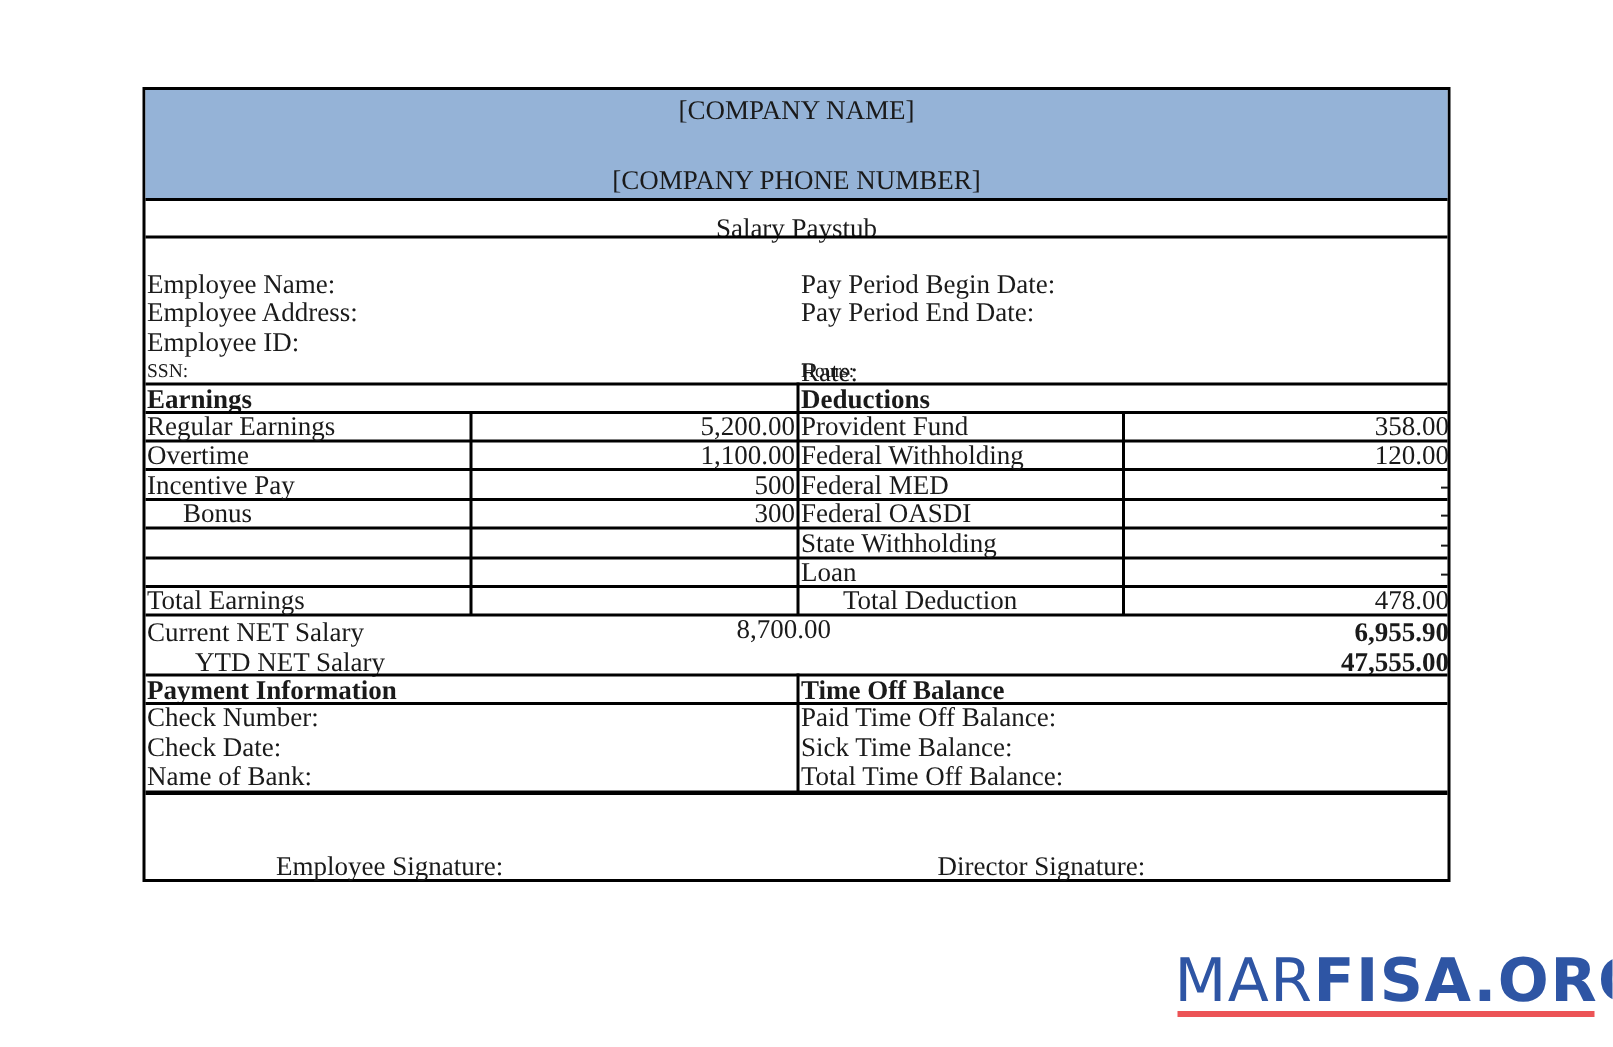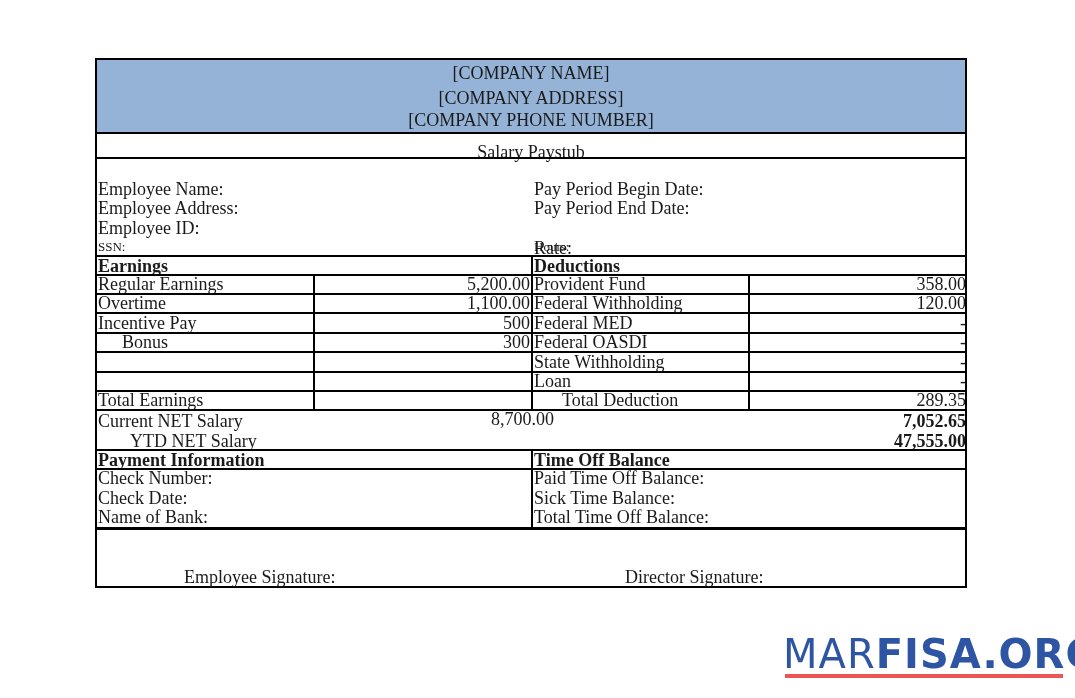--- a/index.html
+++ b/index.html
@@ -27,21 +27,20 @@
   .logo .b { font-weight:bold; }
   .logo-bar { position:absolute; left:785px; top:674px; width:278px; height:4px; background:#ec5456; }
 </style>
 </head>
 <body>
 
 <div class="stub">
 
   <div class="hdr">
     <div class="txt center" style="top:4px;">[COMPANY NAME]</div>
-    <div class="txt center" style="top:29px;">[COMPANY ADDRESS]</div>
     <div class="txt center" style="top:51px;">[COMPANY PHONE NUMBER]</div>
   </div>
   <div class="hline thick" style="top:72px;"></div>
 
   <div class="txt center" style="top:83px;">Salary Paystub</div>
   <div class="hline thick" style="top:97px;"></div>
 
   <div class="txt" style="left:1px; top:120px;">Employee Name:</div>
   <div class="txt" style="left:1px; top:139px;">Employee Address:</div>
   <div class="txt" style="left:1px; top:159px;">Employee ID:</div>
@@ -91,24 +90,24 @@
   <div class="txt right" style="left:653px; width:216px; top:234px;">120.00</div>
   <div class="txt" style="left:437px; top:254px;">Federal MED</div>
   <div class="txt right" style="left:653px; width:216px; top:254px;">-</div>
   <div class="txt" style="left:437px; top:273px;">Federal OASDI</div>
   <div class="txt right" style="left:653px; width:216px; top:273px;">-</div>
   <div class="txt" style="left:437px; top:293px;">State Withholding</div>
   <div class="txt right" style="left:653px; width:216px; top:293px;">-</div>
   <div class="txt" style="left:437px; top:312px;">Loan</div>
   <div class="txt right" style="left:653px; width:216px; top:312px;">-</div>
   <div class="txt" style="left:437px; top:331px;padding-left:28px;">Total Deduction</div>
-  <div class="txt right" style="left:653px; width:216px; top:331px;">289.35</div>
+  <div class="txt right" style="left:653px; width:216px; top:331px;">478.00</div>
 
   <div class="txt" style="left:1px; top:352px;">Current NET Salary</div>
-  <div class="txt right bold" style="left:653px; width:216px; top:352px;">7,052.65</div>
+  <div class="txt right bold" style="left:653px; width:216px; top:352px;">6,955.90</div>
   <div class="txt" style="left:1px; top:372px;margin-left:32px;">YTD NET Salary</div>
   <div class="txt right bold" style="left:653px; width:216px; top:372px;">47,555.00</div>
   <div class="hline thick" style="top:389px;"></div>
 
   <div class="vline" style="left:434px; top:389px; height:80px; width:2px;"></div>
   <div class="txt bold" style="left:1px; top:391px;">Payment Information</div>
   <div class="txt bold" style="left:437px; top:391px;">Time Off Balance</div>
   <div class="hline thick" style="top:408px;"></div>
 
   <div class="txt" style="left:1px; top:409px;">Check  Number:</div>

